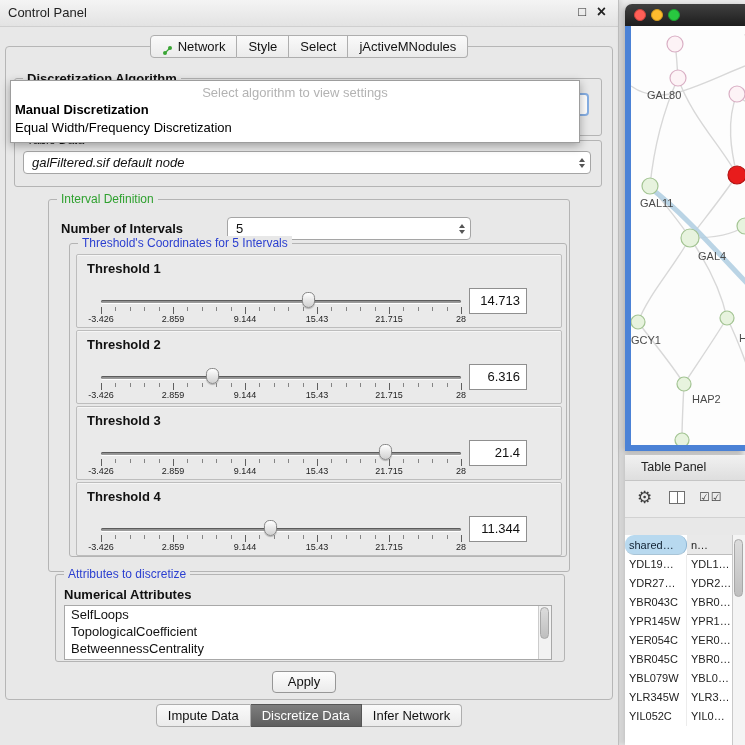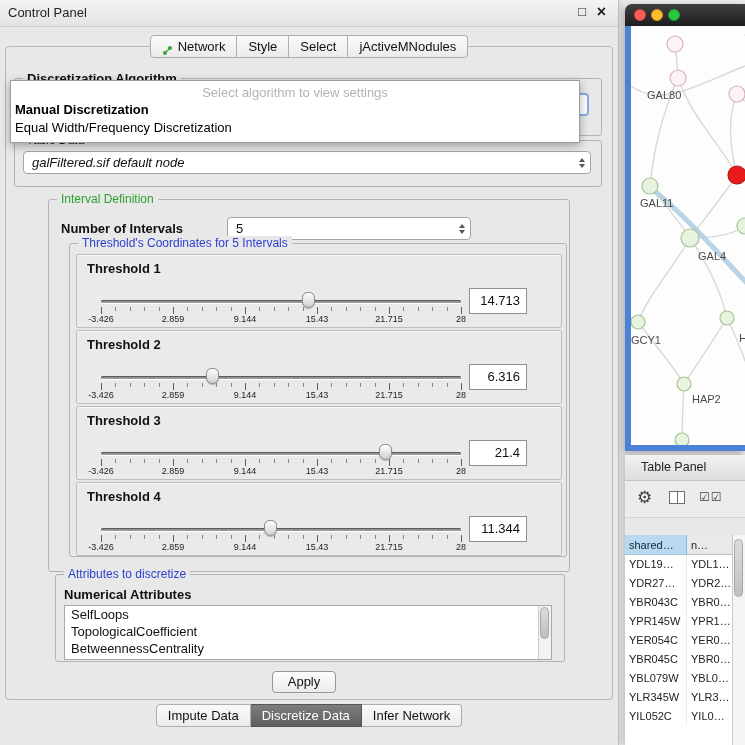--- a/index.html
+++ b/index.html
@@ -114,21 +114,21 @@
   .tp-toolbar{position:absolute;left:0;top:26px;width:100%;height:36px;
     background:#ececec;border-bottom:1px solid #d2d2d2;}
   .gear-ico{position:absolute;left:12px;top:6px;font-size:17px;color:#3f3f3f;}
   .cols-ico{position:absolute;left:44px;top:10px;width:16px;height:13px;box-sizing:border-box;
     background:linear-gradient(to right,#fff 0 7px,#6f6f6f 7px 8px,#fff 8px 100%);border:1.5px solid #6f6f6f;}
   .checks-ico{position:absolute;left:74px;top:9px;font-size:12px;color:#444;letter-spacing:1px;}
   .node-table{position:absolute;left:0;top:80px;width:120px;bottom:0;background:#fff;overflow:hidden;}
   .thead{display:flex;}
   .th{height:20px;line-height:20px;font-size:11px;padding-left:4px;box-sizing:border-box;
     border-bottom:1px solid #a9c4d6;white-space:nowrap;overflow:hidden;}
-  .th1{width:62px;background:#b8d9ef;border-right:1px solid #8fb6d4;color:#123;}
+  .th1{width:62px;background:#b8d9ef;border-right:1px solid #8fb6d4;color:#123;border-radius:9px;}
   .th2{flex:1;background:#e9e9e9;border-bottom:1px solid #bdbdbd;color:#222;}
   .trow{display:flex;height:19px;line-height:19px;}
   .tcell{font-size:11px;padding-left:4px;box-sizing:border-box;white-space:nowrap;overflow:hidden;color:#222;}
   .tcell.c1{width:62px;border-right:1px solid #ececec;}
   .tcell.c2{flex:1;}
   .tp-scrollbar{position:absolute;right:0;top:80px;bottom:0;width:12px;background:#f4f4f4;border-left:1px solid #c9c9c9;}
 
   .net-icon{display:inline-block;width:11px;height:11px;}
 </style>
 </head>

